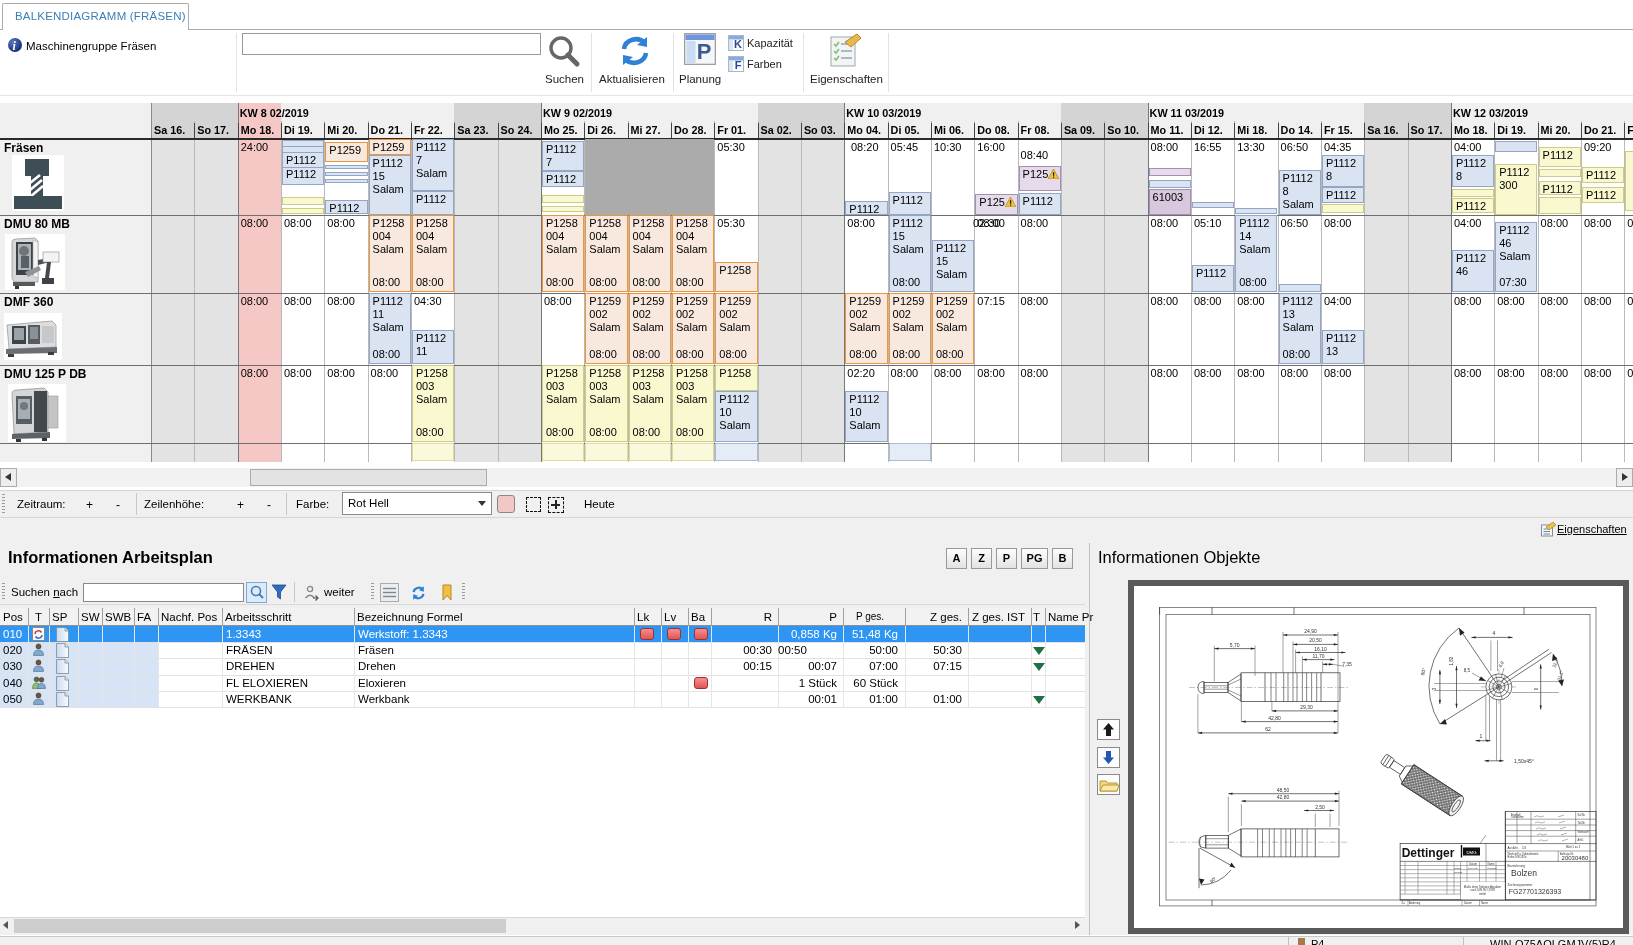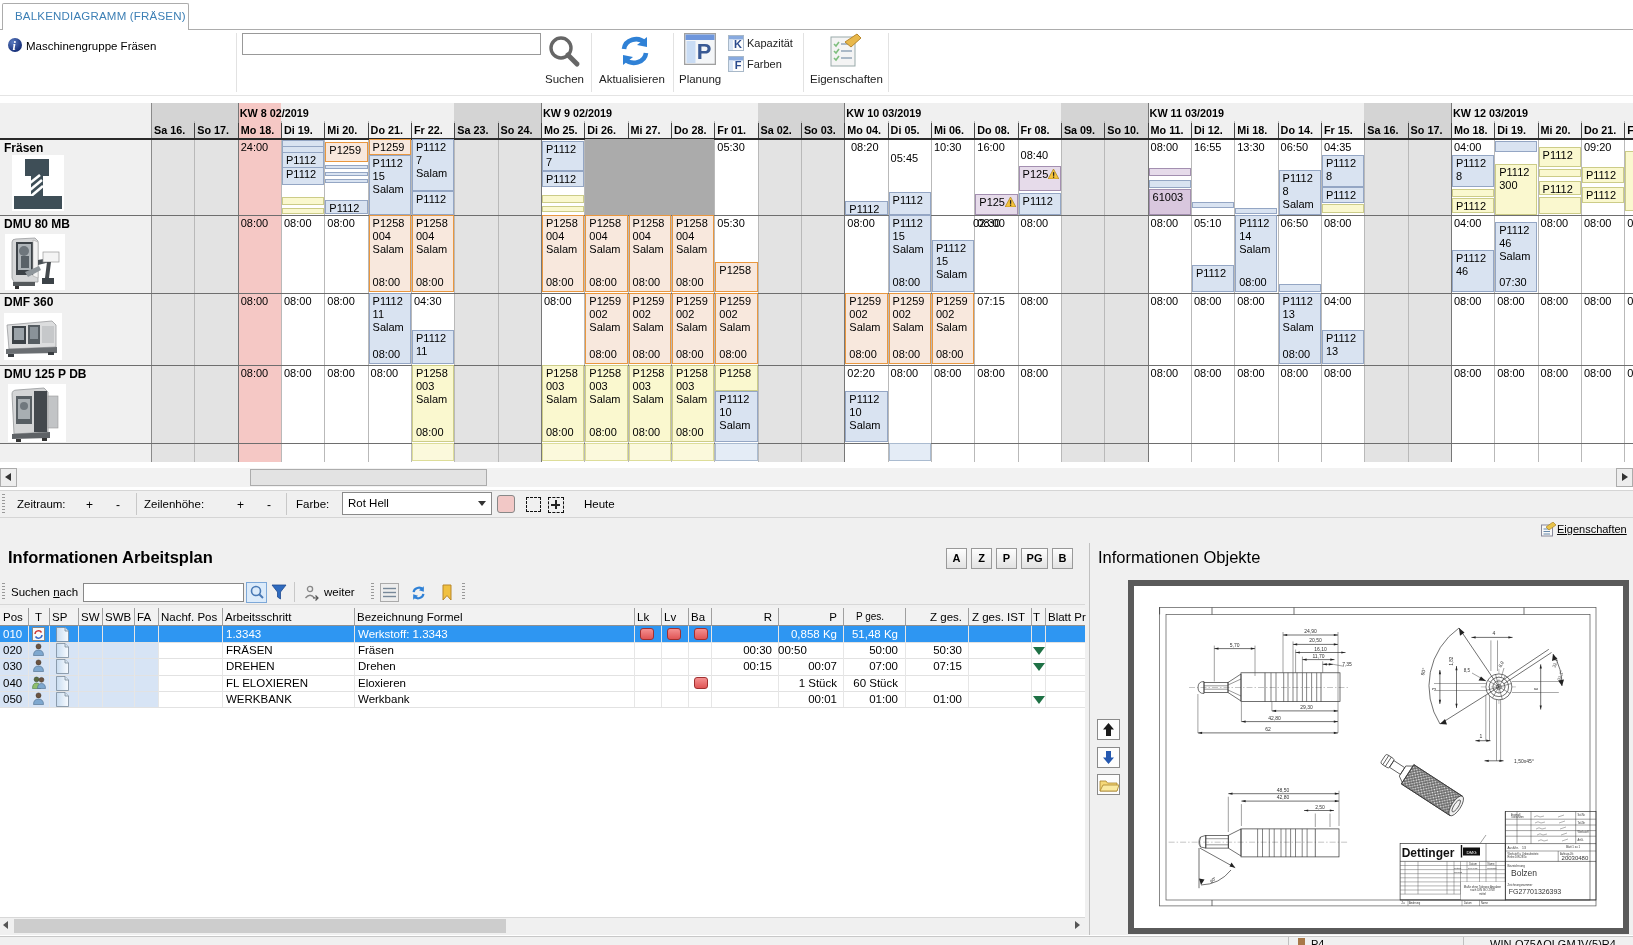--- a/index.html
+++ b/index.html
@@ -305,21 +305,21 @@
 <div class="bar" style="left:412.0px;top:36.0px;width:42.3px;height:52px;background:#D9E3F1;border:1px solid #94A6C4;z-index:2;">P1112<br>7<br>Salam</div>
 <div class="bar" style="left:412.0px;top:88.0px;width:42.3px;height:24px;background:#D9E3F1;border:1px solid #94A6C4;z-index:2;">P1112</div>
 <div class="bar" style="left:542.0px;top:38.0px;width:42.3px;height:30px;background:#D9E3F1;border:1px solid #94A6C4;z-index:2;">P1112<br>7</div>
 <div class="bar" style="left:542.0px;top:68.0px;width:42.3px;height:16px;background:#D9E3F1;border:1px solid #94A6C4;z-index:2;">P1112</div>
 <div class="bar" style="left:542.0px;top:92.0px;width:42.3px;height:8px;background:#FAF8CF;border:1px solid #CCCC88;z-index:2;"></div>
 <div class="bar" style="left:542.0px;top:103.0px;width:42.3px;height:6px;background:#FAF8CF;border:1px solid #CCCC88;z-index:2;"></div>
 <div class="bar" style="left:585.3px;top:36.0px;width:129.0px;height:76px;background:#ABABAB;border:1px solid #ABABAB;z-index:2;"></div>
 <div class="tm" style="left:714.3px;top:36.0px;z-index:3;">05:30</div>
 <div class="tm" style="left:836px;top:36.0px;z-index:3;margin-left:12px;">08:20</div>
 <div class="bar" style="left:845.3px;top:98.0px;width:42.3px;height:14px;background:#D9E3F1;border:1px solid #94A6C4;z-index:2;">P1112</div>
-<div class="tm" style="left:887.6px;top:47px;z-index:3;">05:45</div>
+<div class="tm" style="left:887.6px;top:36.0px;z-index:3;">05:45</div>
 <div class="bar" style="left:888.6px;top:89.0px;width:42.3px;height:23px;background:#D9E3F1;border:1px solid #94A6C4;z-index:2;">P1112</div>
 <div class="tm" style="left:930.9px;top:36.0px;z-index:3;">10:30</div>
 <div class="tm" style="left:974.3px;top:36.0px;z-index:3;">16:00</div>
 <div class="bar" style="left:975.3px;top:91.0px;width:42.3px;height:21px;background:#E6DBEA;border:1px solid #A38FB0;z-index:2;">P125<svg width="11" height="10" viewBox="0 0 12 11" style="vertical-align:-1px;">
           <path d="M6 0 L12 11 L0 11 Z" fill="#F5C33B" stroke="#A88420" stroke-width="0.8"></path>
           <rect x="5.4" y="3.5" width="1.4" height="4" fill="#222"></rect>
           <rect x="5.4" y="8.3" width="1.4" height="1.4" fill="#222"></rect>
         </svg></div>
 <div class="tm" style="left:1017.6px;top:44px;z-index:3;">08:40</div>
 <div class="bar" style="left:1018.6px;top:63.0px;width:42.3px;height:25px;background:#E6DBEA;border:1px solid #A38FB0;z-index:2;">P125<svg width="11" height="10" viewBox="0 0 12 11" style="vertical-align:-1px;">
@@ -542,21 +542,21 @@
 <div class="a" style="left:357px;top:611px;font-size:11.5px;white-space:nowrap;">Bezeichnung Formel</div>
 <div class="a" style="left:637px;top:611px;font-size:11.5px;white-space:nowrap;">Lk</div>
 <div class="a" style="left:664px;top:611px;font-size:11.5px;white-space:nowrap;">Lv</div>
 <div class="a" style="left:691px;top:611px;font-size:11.5px;white-space:nowrap;">Ba</div>
 <div class="a" style="left:711px;top:611px;width:61px;text-align:right;font-size:11.5px;white-space:nowrap;">R</div>
 <div class="a" style="left:778px;top:611px;width:59px;text-align:right;font-size:11.5px;white-space:nowrap;">P</div>
 <div class="a" style="left:842px;top:611px;width:56px;text-align:center;font-size:10px;white-space:nowrap;">P ges.</div>
 <div class="a" style="left:904px;top:611px;width:58px;text-align:right;font-size:11.5px;white-space:nowrap;">Z ges.</div>
 <div class="a" style="left:968px;top:611px;width:57px;text-align:right;font-size:11.5px;white-space:nowrap;">Z ges. IST</div>
 <div class="a" style="left:1033px;top:611px;font-size:11.5px;">T</div>
-<div class="a" style="left:1048px;top:611px;font-size:11.5px;">Blatt Pr</div>
+<div class="a" style="left:1048px;top:611px;font-size:11.5px;">Name Pr</div>
 <div class="a" style="left:28.2px;top:608px;width:1px;height:18px;background:#A0A0A0;"></div>
 <div class="a" style="left:48.9px;top:608px;width:1px;height:18px;background:#A0A0A0;"></div>
 <div class="a" style="left:77.6px;top:608px;width:1px;height:18px;background:#A0A0A0;"></div>
 <div class="a" style="left:101.9px;top:608px;width:1px;height:18px;background:#A0A0A0;"></div>
 <div class="a" style="left:133.8px;top:608px;width:1px;height:18px;background:#A0A0A0;"></div>
 <div class="a" style="left:158.1px;top:608px;width:1px;height:18px;background:#A0A0A0;"></div>
 <div class="a" style="left:221.6px;top:608px;width:1px;height:18px;background:#A0A0A0;"></div>
 <div class="a" style="left:353.8px;top:608px;width:1px;height:18px;background:#A0A0A0;"></div>
 <div class="a" style="left:634.0px;top:608px;width:1px;height:18px;background:#A0A0A0;"></div>
 <div class="a" style="left:661.0px;top:608px;width:1px;height:18px;background:#A0A0A0;"></div>

